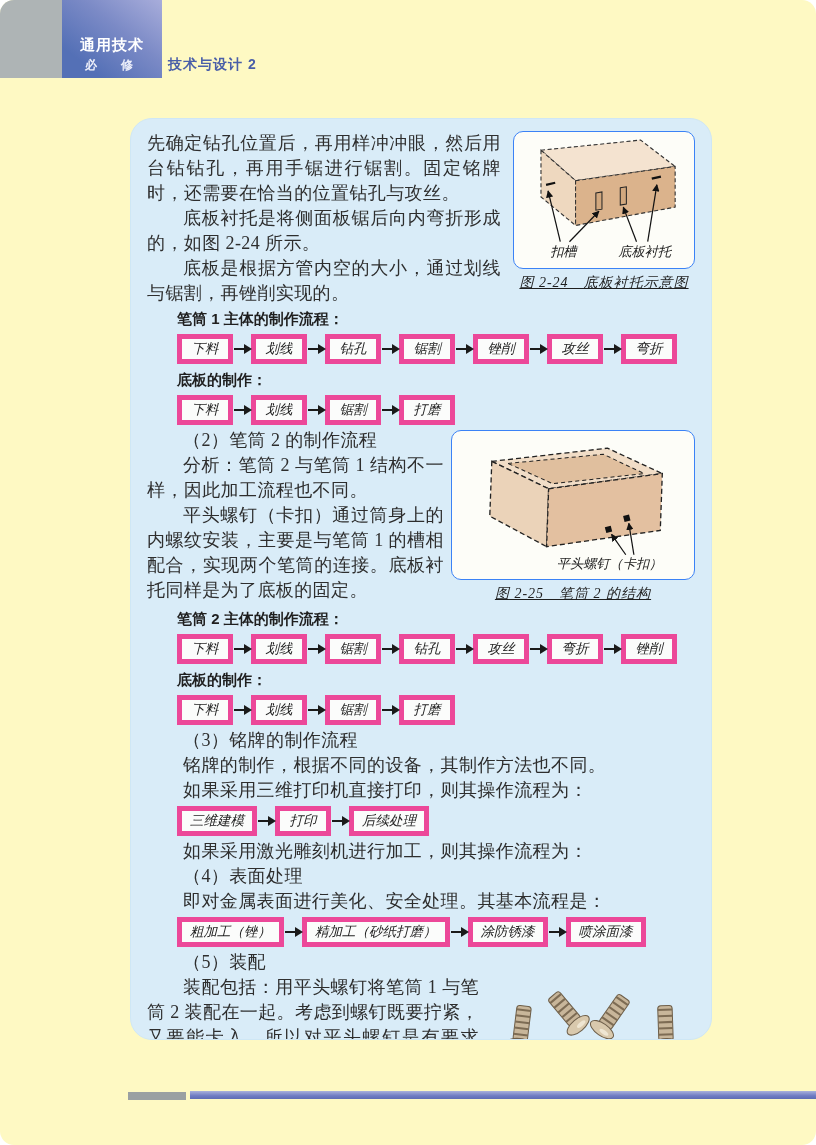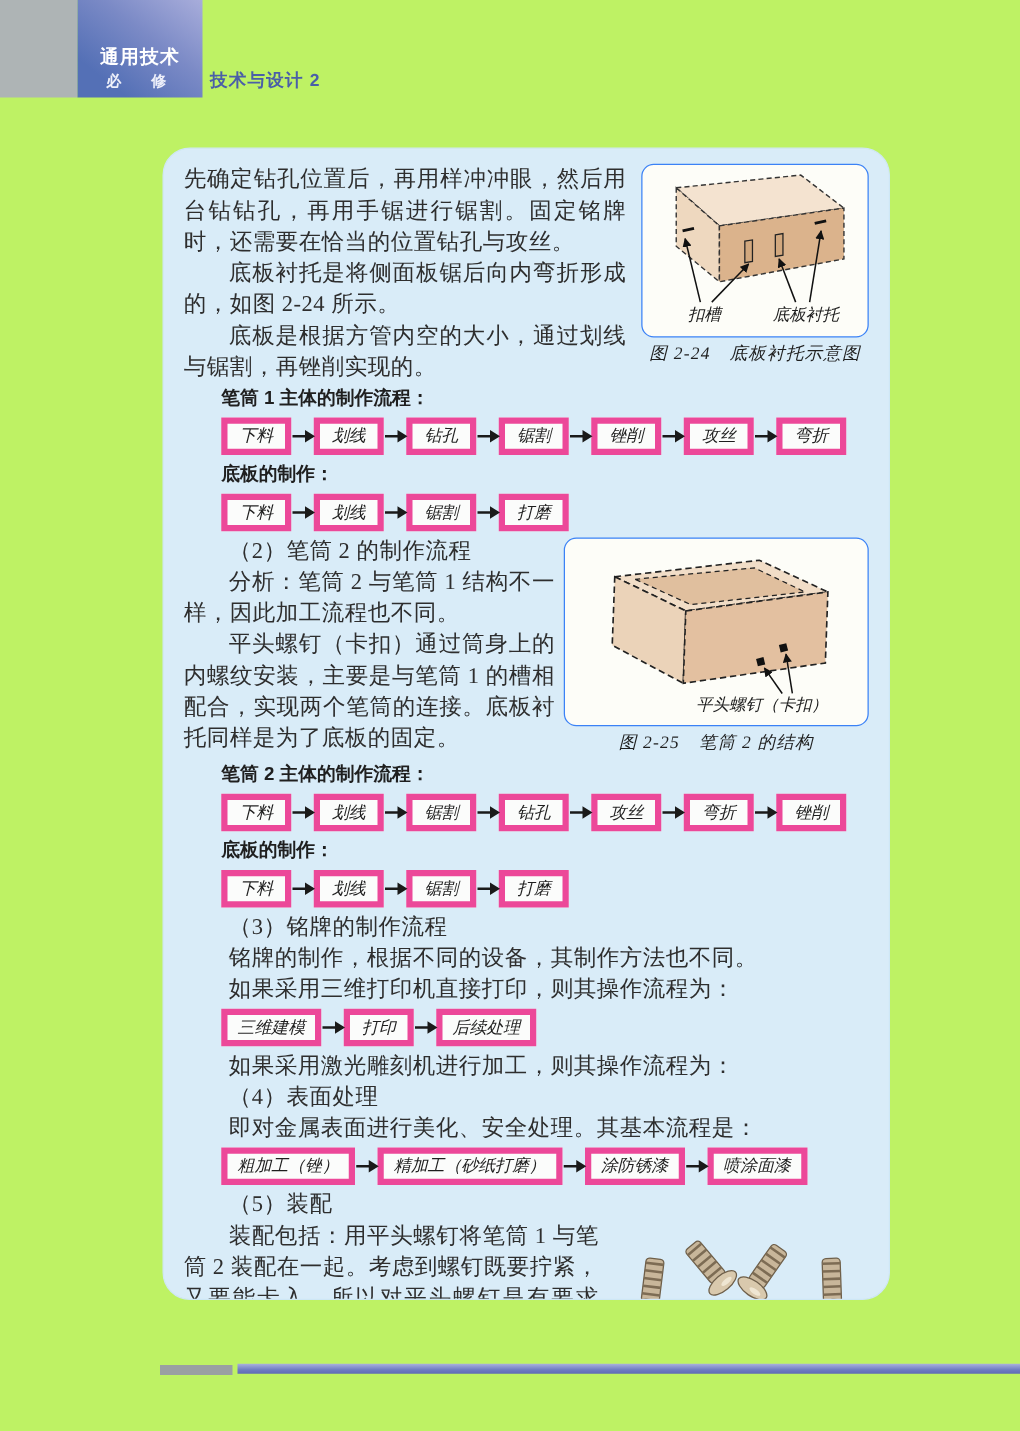--- a/index.html
+++ b/index.html
@@ -1,17 +1,17 @@
 <!DOCTYPE html>
 <html><head>
 <meta charset="utf-8">
 <style>
   html,body{margin:0;padding:0;background:#fff;}
-  .page{position:relative;width:816px;height:1145px;background:#bef264;overflow:hidden;
-        font-family:"Liberation Serif","DejaVu Serif",serif;color:#2e2e2e;}
+  .page{position:relative;width:816px;height:1145px;background:#fef9c3;overflow:hidden;
+        font-family:"Liberation Serif","DejaVu Serif",serif;color:#2e2e2e;border-radius:14px;}
 
   
   .corner-strip{position:absolute;left:0;top:0;width:62px;height:78px;background:#aeb4b5;}
   .header-band{position:absolute;left:62px;top:0;width:100px;height:78px;
                background:linear-gradient(to top right,#5470b6 20%,#7b8ac6 60%,#a8addb 100%);}
   .brand-title{margin-top:36px;text-align:center;color:#fff;font:bold 15px "Liberation Sans",sans-serif;letter-spacing:1px;}
   .course-level{text-align:center;color:#eef0fa;font:bold 12px "Liberation Sans",sans-serif;letter-spacing:6px;margin-top:2px;}
   .book-subtitle{position:absolute;left:168px;top:56px;color:#4a5fa8;font:bold 14px "Liberation Sans",sans-serif;letter-spacing:1px;}
 
   
@@ -31,21 +31,21 @@
   .flow-arrow::after{content:"";position:absolute;right:-2px;top:-4px;width:0;height:0;
             border-left:8px solid #1a1a1a;border-top:5px solid transparent;border-bottom:5px solid transparent;}
 
   
   .fig{float:right;}
   .fig-24{width:182px;margin:0 0 2px 12px;}
   .fig-25{width:244px;margin:2px 0 2px 7px;}
   .fig-26{width:206px;margin:6px 0 2px 10px;}
   .fig-frame{background:#fdfdf8;border:1px solid #3b82f6;border-radius:10px;padding:4px;}
   .fig-caption{text-align:center;font:italic 14px "Liberation Serif",serif;color:#1f1f1f;
-               margin-top:4px;letter-spacing:1px;text-indent:0;line-height:20px;}
+               margin-top:4px;letter-spacing:1px;text-indent:0;line-height:20px;text-decoration:underline;}
   svg text{font-family:"Liberation Serif","DejaVu Serif",serif;font-style:italic;font-size:13px;fill:#1d1d1d;}
 
   
   .page-number{position:absolute;left:98px;top:1144px;color:#5163ae;font:bold 15px "Liberation Sans",sans-serif;}
   .footer-gray-bar{position:absolute;left:128px;top:1092px;width:58px;height:8px;background:#9aa0a2;}
   .footer-blue-bar{position:absolute;left:190px;top:1091px;width:626px;height:8px;
                    background:linear-gradient(#aab1dc,#6f7cc2 60%,#5f6cb5);}
 </style>
 </head>
 <body>

